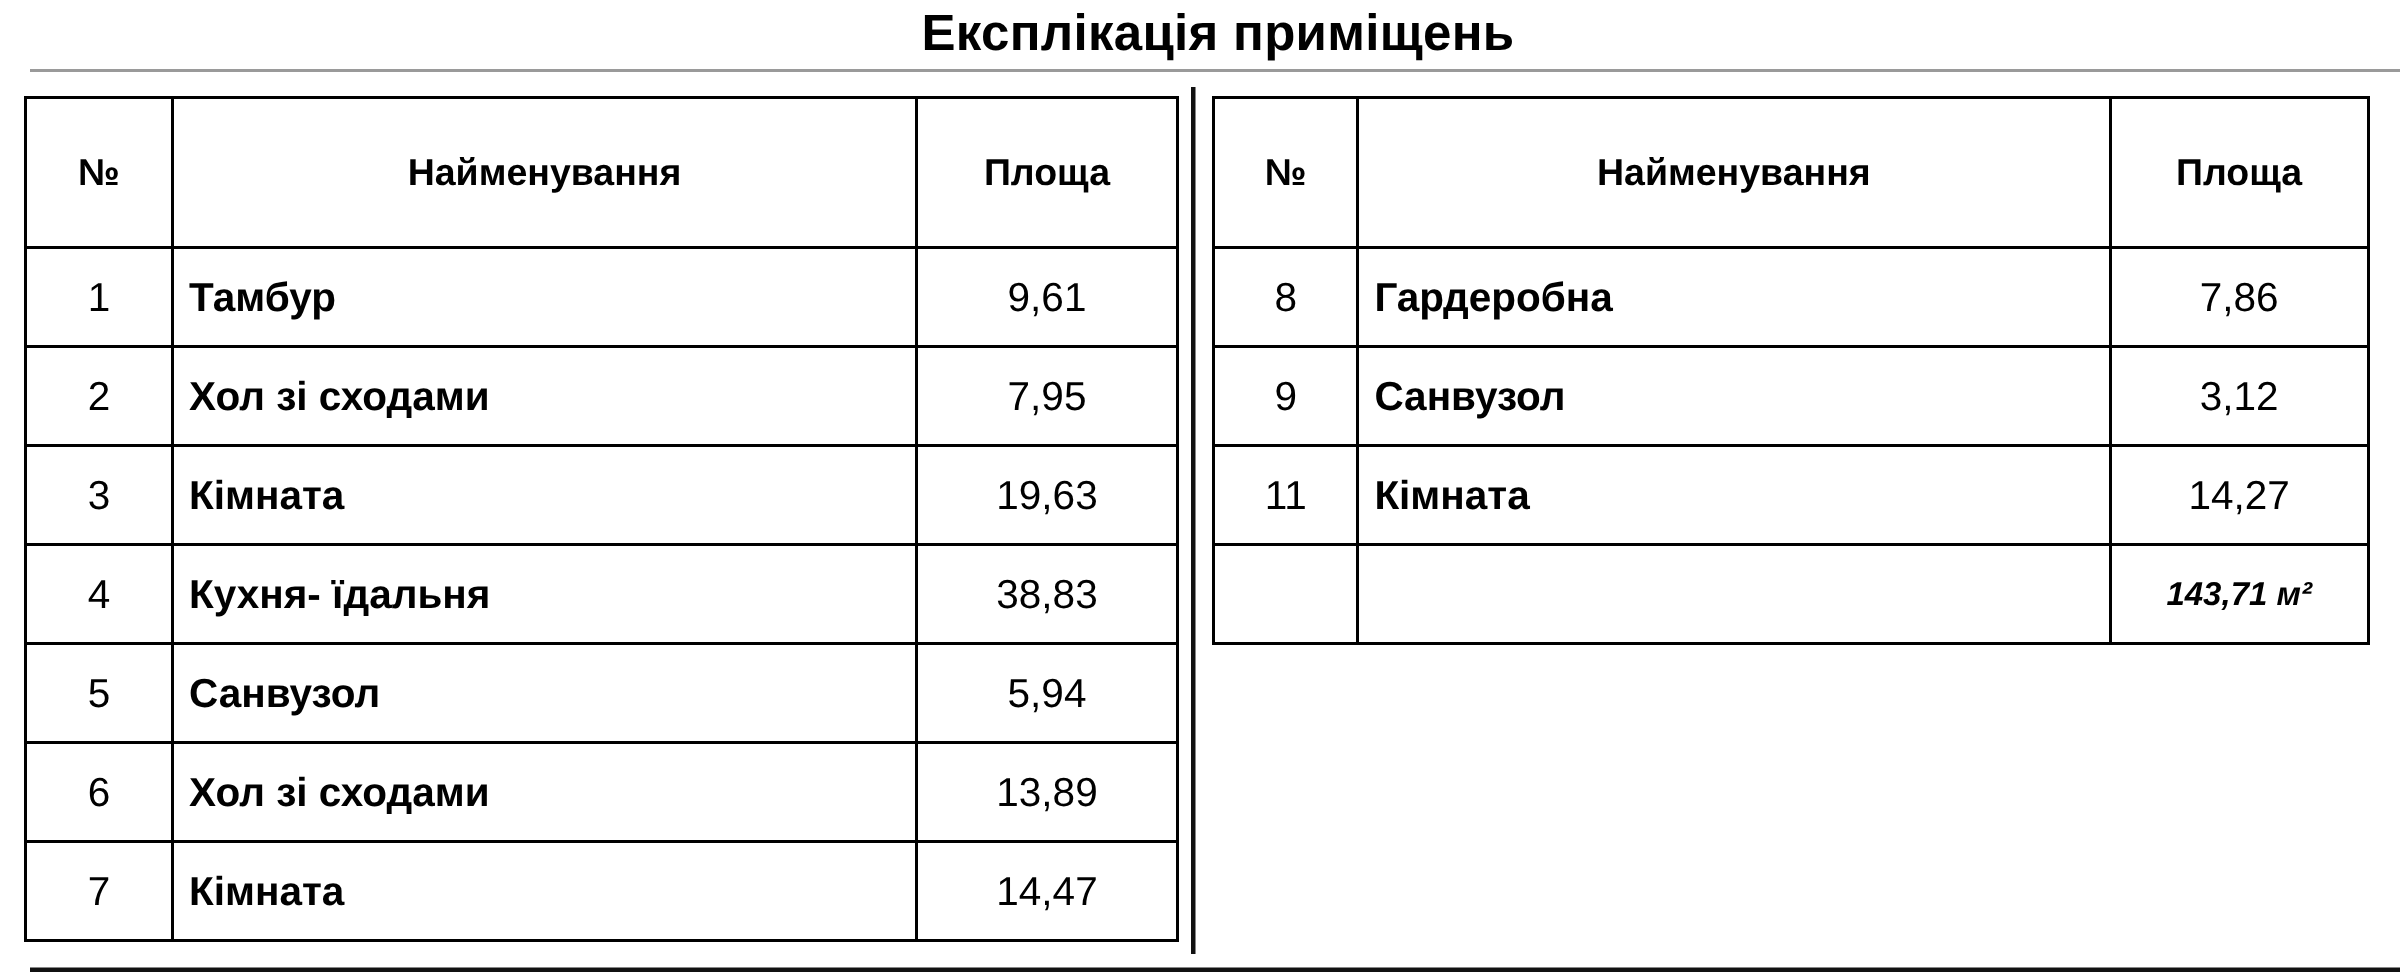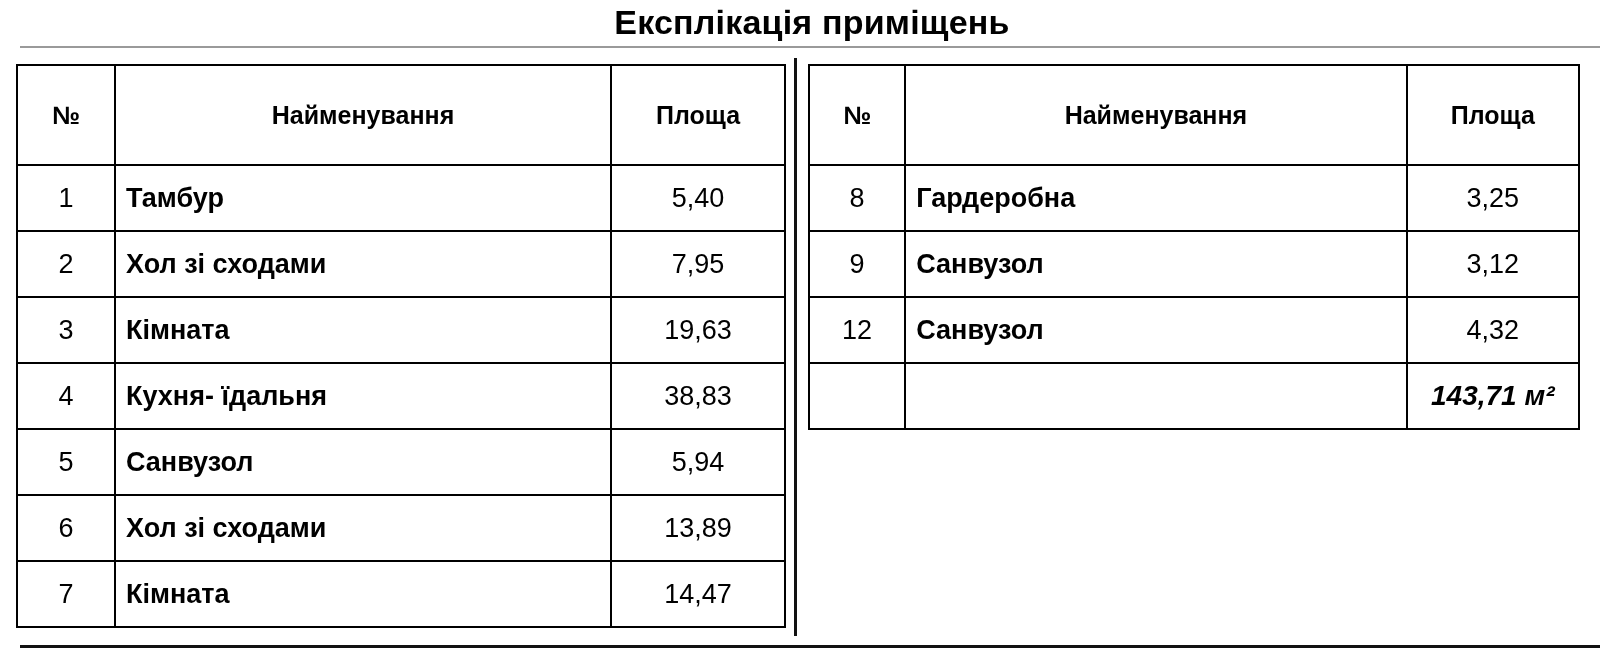--- a/index.html
+++ b/index.html
@@ -71,21 +71,21 @@
   .col-area  { width: 174px; text-align: center; }
 
   .right .col-num  { width: 96px; }
   .right .col-name { width: 500px; }
   .right .col-area { width: 172px; }
 
   .total-cell {
     font-weight: bold;
     font-style: italic;
     text-align: center;
-    font-size: 28px;
+    font-size: 22px;
   }
   .empty-cell { }
   .bottom-rule {
     position: absolute;
     left: 8px;
     right: 8px;
     bottom: 2px;
     border-bottom: 3px solid #111111;
   }
   .vert-divider {
@@ -112,21 +112,21 @@
           <tr>
             <th class="col-num">№</th>
             <th class="col-name">Найменування</th>
             <th class="col-area">Площа</th>
           </tr>
         </thead>
         <tbody>
           <tr>
             <td class="col-num">1</td>
             <td class="col-name">Тамбур</td>
-            <td class="col-area">5,40</td>
+            <td class="col-area">9,61</td>
           </tr>
           <tr>
             <td class="col-num">2</td>
             <td class="col-name">Хол зі сходами</td>
             <td class="col-area">7,95</td>
           </tr>
           <tr>
             <td class="col-num">3</td>
             <td class="col-name">Кімната</td>
             <td class="col-area">19,63</td>
@@ -161,31 +161,31 @@
           <tr>
             <th class="col-num">№</th>
             <th class="col-name">Найменування</th>
             <th class="col-area">Площа</th>
           </tr>
         </thead>
         <tbody>
           <tr>
             <td class="col-num">8</td>
             <td class="col-name">Гардеробна</td>
-            <td class="col-area">3,25</td>
+            <td class="col-area">7,86</td>
           </tr>
           <tr>
             <td class="col-num">9</td>
             <td class="col-name">Санвузол</td>
             <td class="col-area">3,12</td>
           </tr>
           <tr>
-            <td class="col-num">12</td>
-            <td class="col-name">Санвузол</td>
-            <td class="col-area">4,32</td>
+            <td class="col-num">11</td>
+            <td class="col-name">Кімната</td>
+            <td class="col-area">14,27</td>
           </tr>
           <tr>
             <td class="col-num empty-cell"></td>
             <td class="col-name empty-cell"></td>
             <td class="col-area total-cell">143,71 м²</td>
           </tr>
         </tbody>
       </table>
     </div>
 

